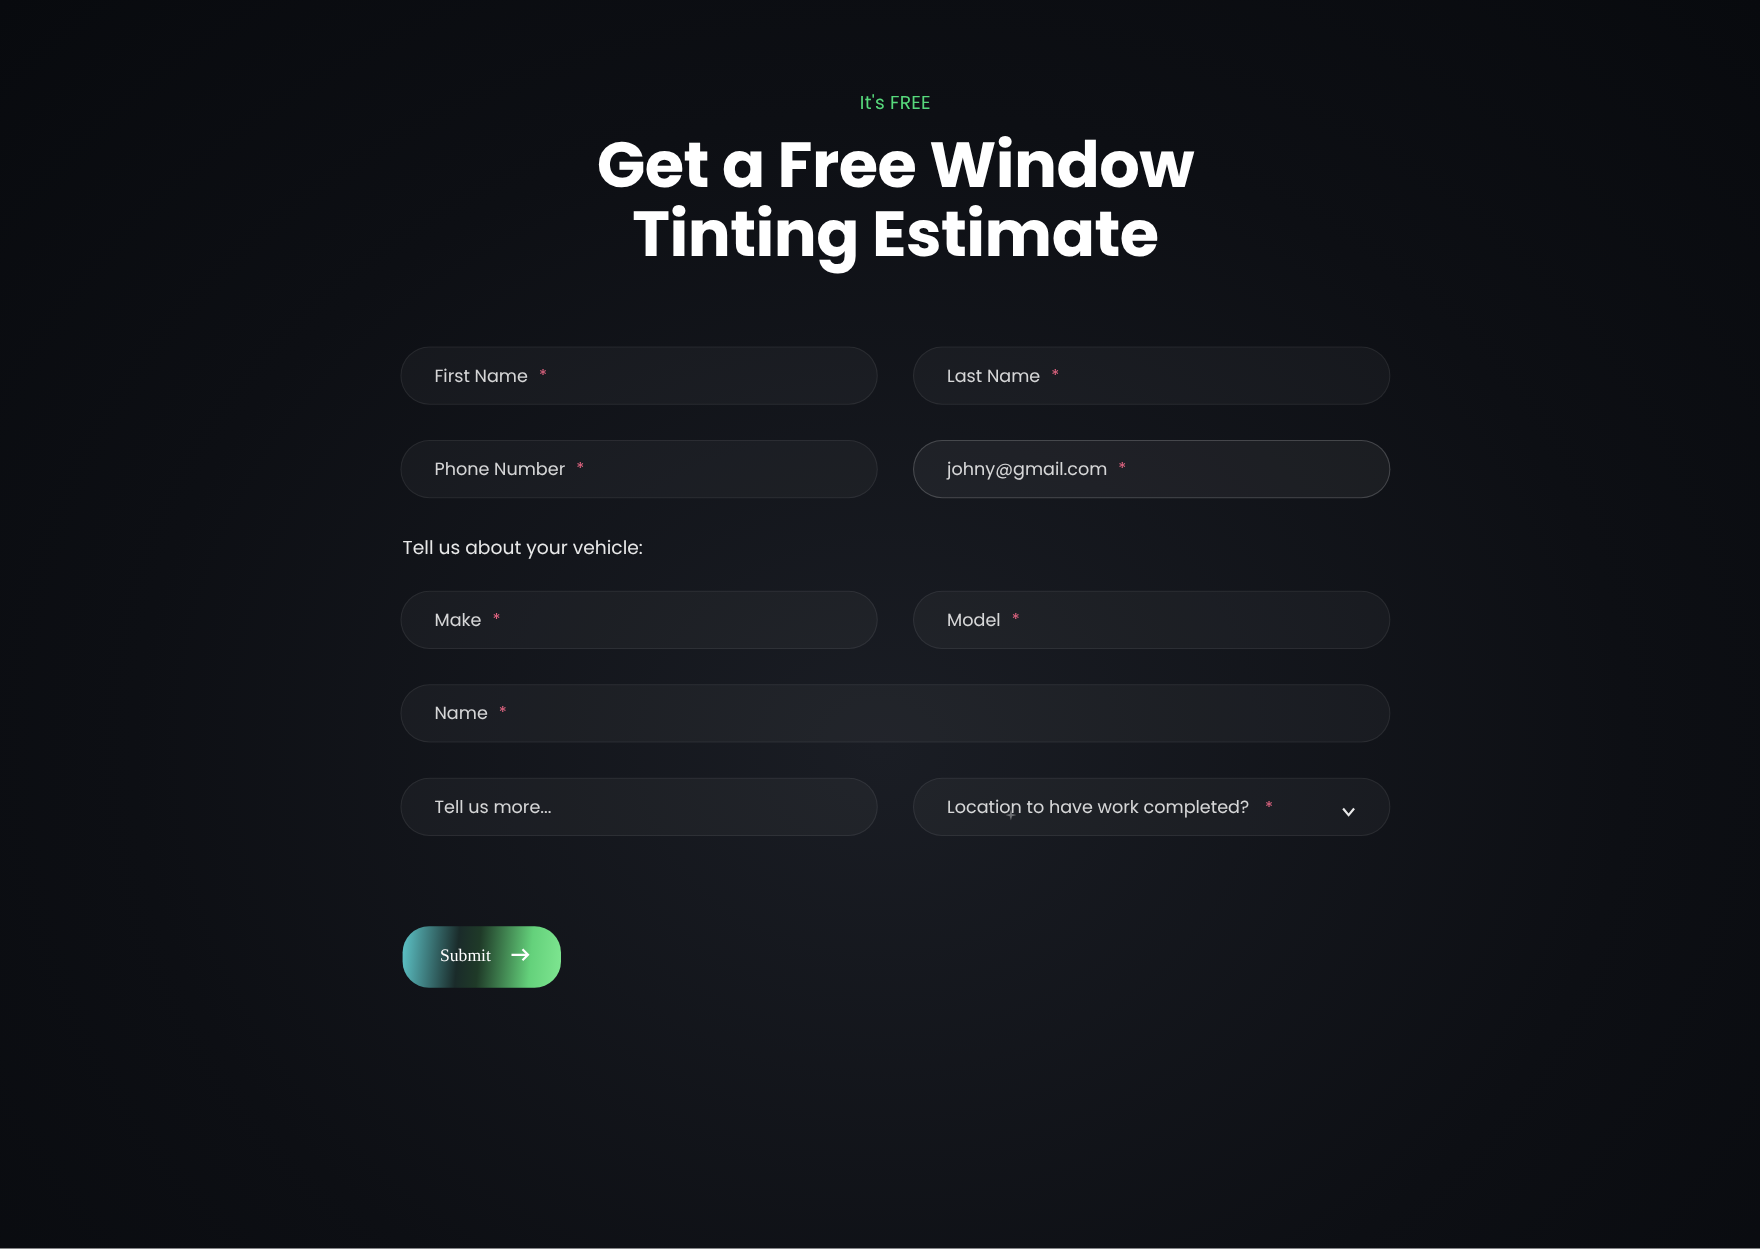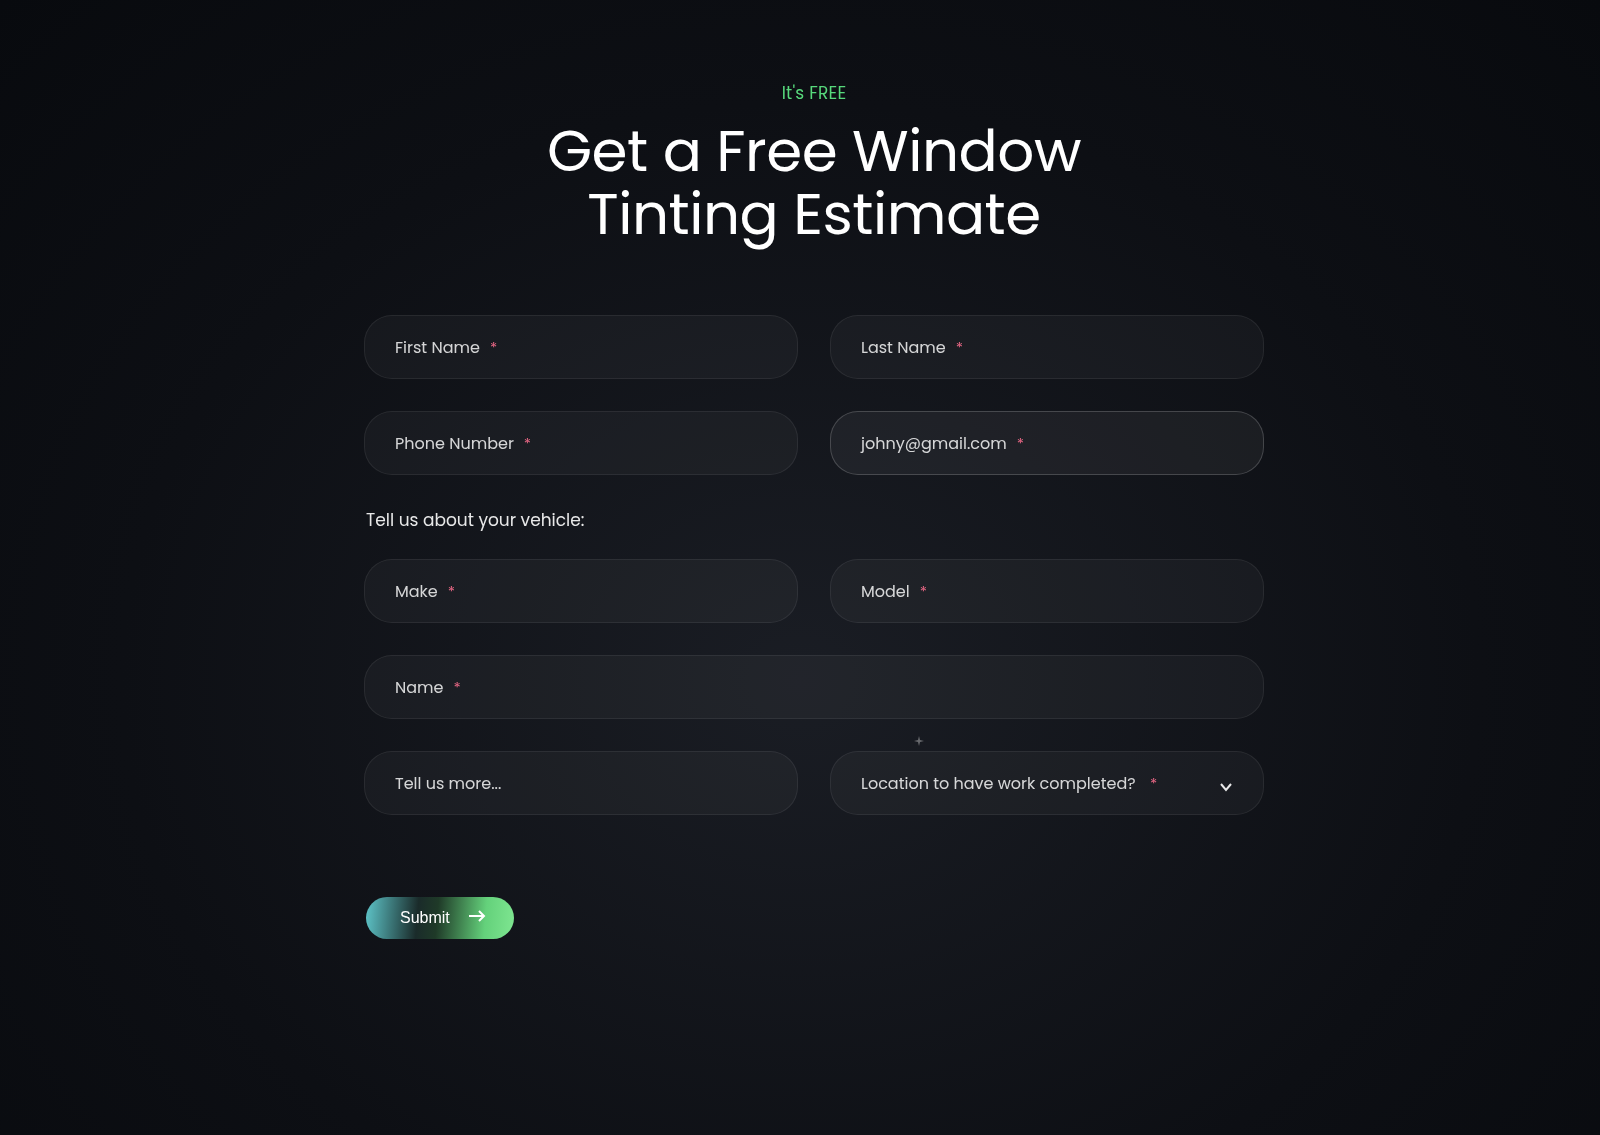--- a/index.html
+++ b/index.html
@@ -23,41 +23,41 @@
     .eyebrow {
       color: #57d97c;
       font-size: 17px;
       font-weight: 400;
       margin-bottom: 14px;
       letter-spacing: 0.2px;
     }
     .headline {
       color: #fff;
       font-size: 58px;
-      font-weight: 400;
+      font-weight: 700;
       line-height: 1.08;
       text-align: center;
       max-width: 700px;
       letter-spacing: -0.5px;
     }
     .form {
       width: 900px;
       margin-top: 70px;
       display: flex;
       flex-direction: column;
       gap: 32px;
     }
     .row {
       display: flex;
       gap: 32px;
     }
     .field {
       flex: 1;
       position: relative;
-      height: 64px;
+      height: 53px;
       background: rgba(255,255,255,0.035);
       border: 1px solid rgba(255,255,255,0.07);
       border-radius: 28px;
       display: flex;
       align-items: center;
       padding: 0 30px;
       font-size: 16px;
       color: rgba(255,255,255,0.82);
     }
     .field.active {
@@ -96,29 +96,29 @@
     }
     .submit-wrap {
       margin-top: 50px;
       padding-left: 2px;
     }
     .submit-btn {
       display: inline-flex;
       align-items: center;
       gap: 18px;
       padding: 0 28px 0 34px;
-      height: 42px;
+      height: 56px;
       border-radius: 24px;
       border: none;
       cursor: pointer;
       background: linear-gradient(95deg, #5ec5c9 0%, #1a2b2a 35%, #1f3a28 48%, #64d17b 80%, #7fe691 100%);
       color: #fff;
       font-size: 16px;
       font-weight: 500;
-      font-family: Liberation Sans, sans-serif;
+      font-family: Liberation Serif, serif;
     }
     .submit-btn .arrow svg {
       width: 18px;
       height: 14px;
       stroke: #fff;
       stroke-width: 2;
       fill: none;
     }
     .sparkle {
       position: absolute;

